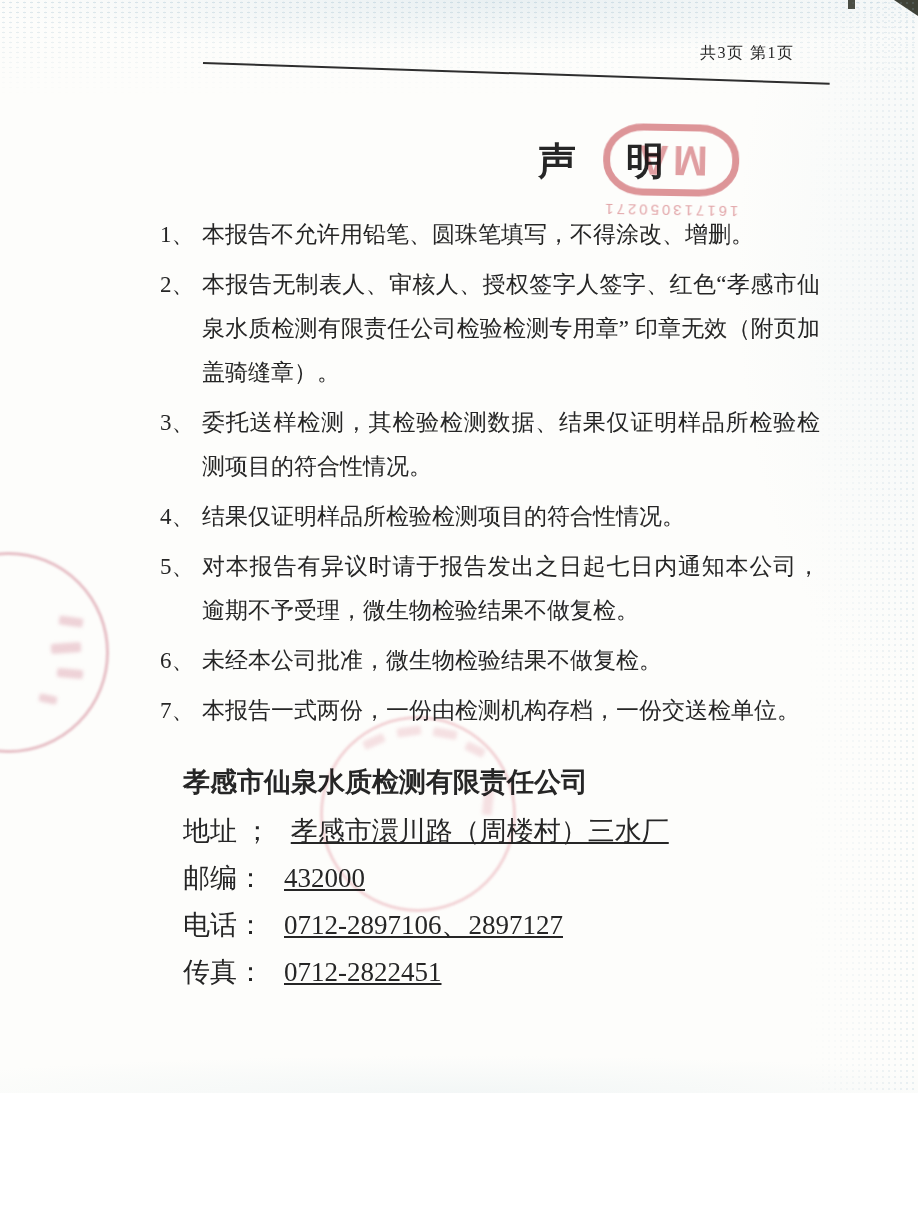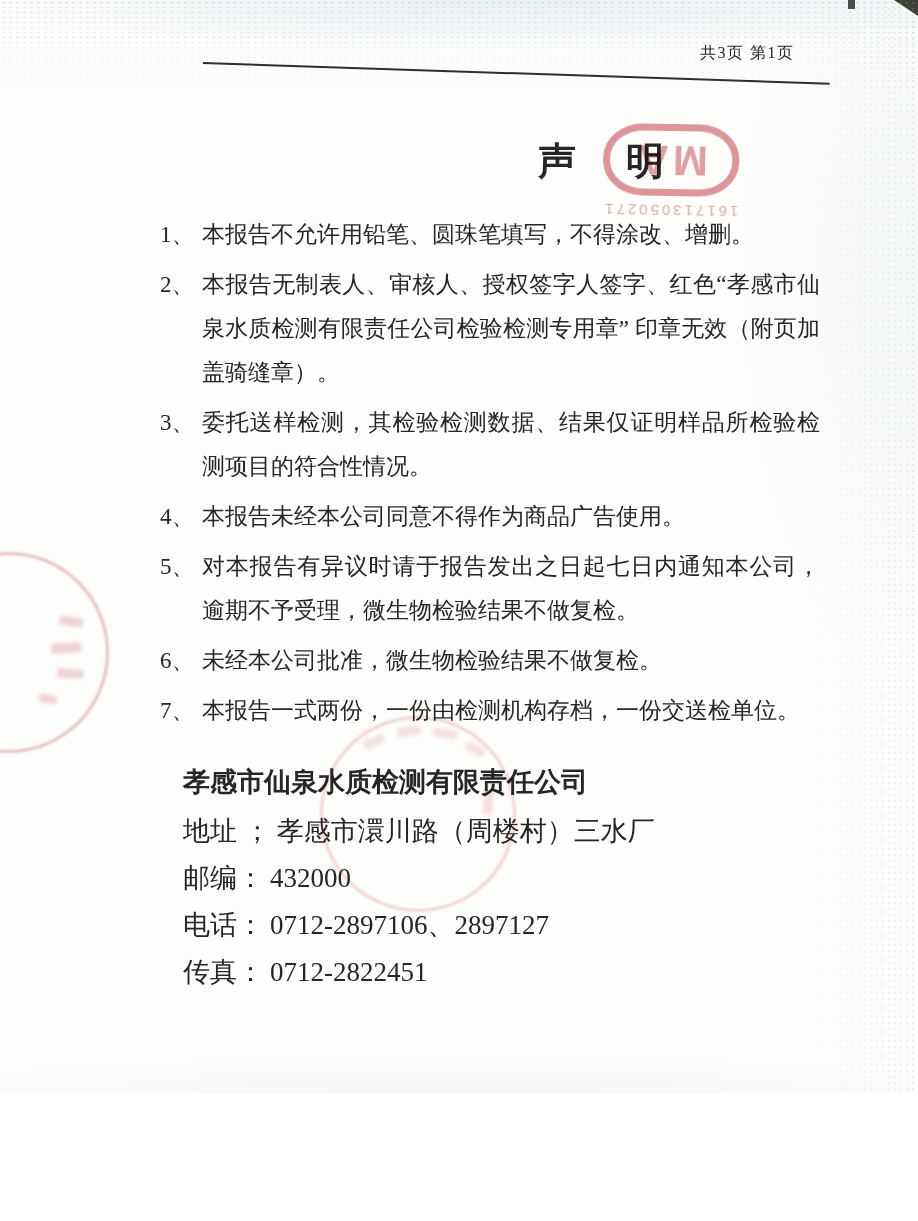--- a/index.html
+++ b/index.html
@@ -89,21 +89,21 @@
     font-size:23px; line-height:44px; text-align:justify;
   }
   .item { position:relative; padding-left:42px; margin-bottom:6px; }
   .item-num { position:absolute; left:0; top:0; }
   
   .footer {
     position:absolute; left:183px; top:759px;
     font-size:27px; line-height:47px; white-space:nowrap;
   }
   .company { font-weight:bold; margin-bottom:2px; }
-  .footer-row .val { margin-left:6px; }
+  .footer-row .val { margin-left:20px;text-decoration:underline; }
   
   .seal-left {
     position:absolute; left:-92px; top:552px; width:195px; height:195px;
     border:3px solid rgba(205,115,135,0.45); border-radius:50%;
     filter:blur(0.8px); mix-blend-mode:multiply;
   }
   .seal-left .frag, .seal-mid .frag {
     position:absolute; background:rgba(200,100,125,0.28);
     border-radius:2px; filter:blur(1.6px);
   }
@@ -151,21 +151,21 @@
     <div class="item">
       <span class="item-num">2、</span>
       <span class="item-text">本报告无制表人、审核人、授权签字人签字、红色“孝感市仙泉水质检测有限责任公司检验检测专用章” 印章无效（附页加盖骑缝章）。</span>
     </div>
     <div class="item">
       <span class="item-num">3、</span>
       <span class="item-text">委托送样检测，其检验检测数据、结果仅证明样品所检验检测项目的符合性情况。</span>
     </div>
     <div class="item">
       <span class="item-num">4、</span>
-      <span class="item-text">本报告未经本公司同意不得作为商品广告使用。</span>
+      <span class="item-text">结果仅证明样品所检验检测项目的符合性情况。</span>
     </div>
     <div class="item">
       <span class="item-num">5、</span>
       <span class="item-text">对本报告有异议时请于报告发出之日起七日内通知本公司，逾期不予受理，微生物检验结果不做复检。</span>
     </div>
     <div class="item">
       <span class="item-num">6、</span>
       <span class="item-text">未经本公司批准，微生物检验结果不做复检。</span>
     </div>
     <div class="item">

